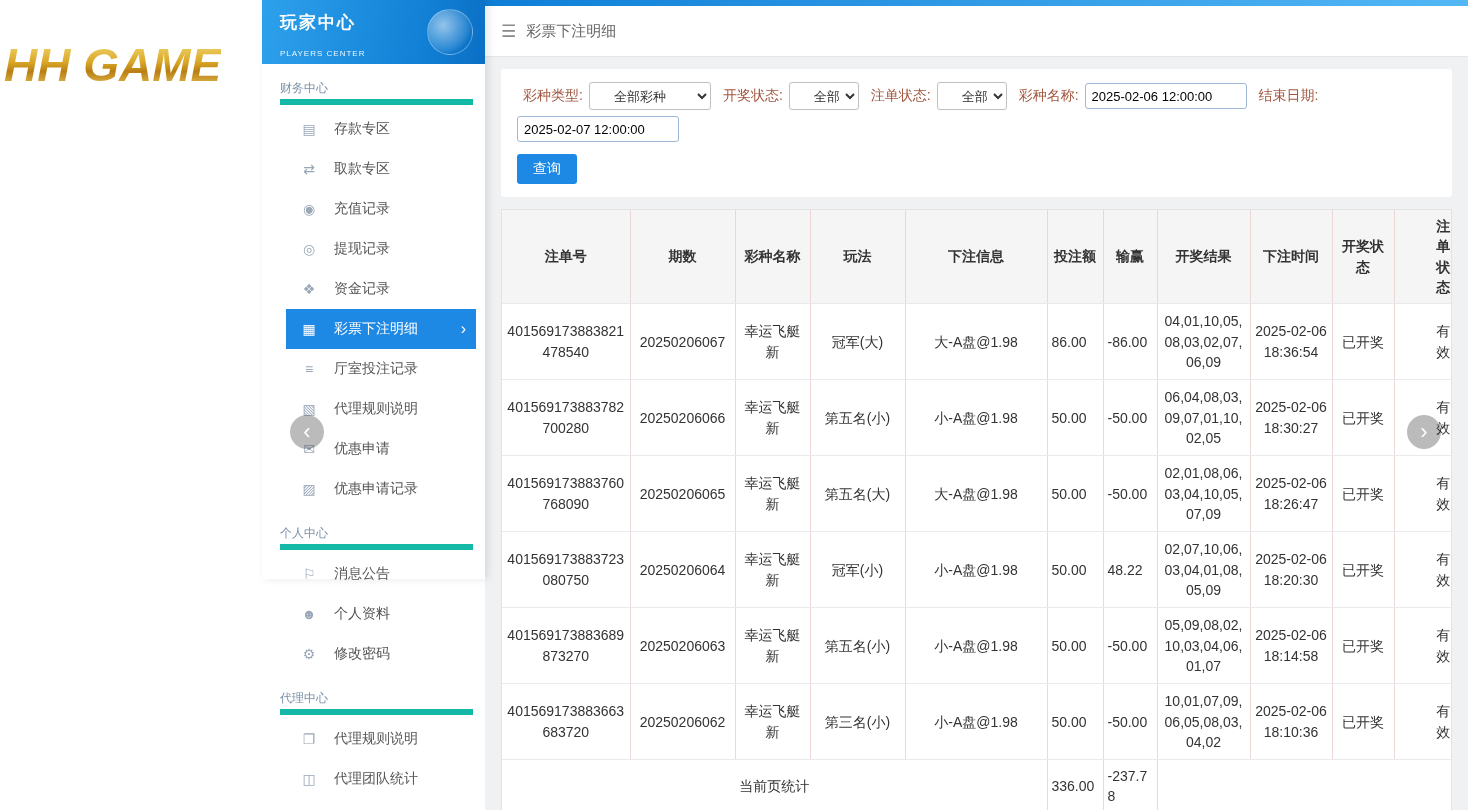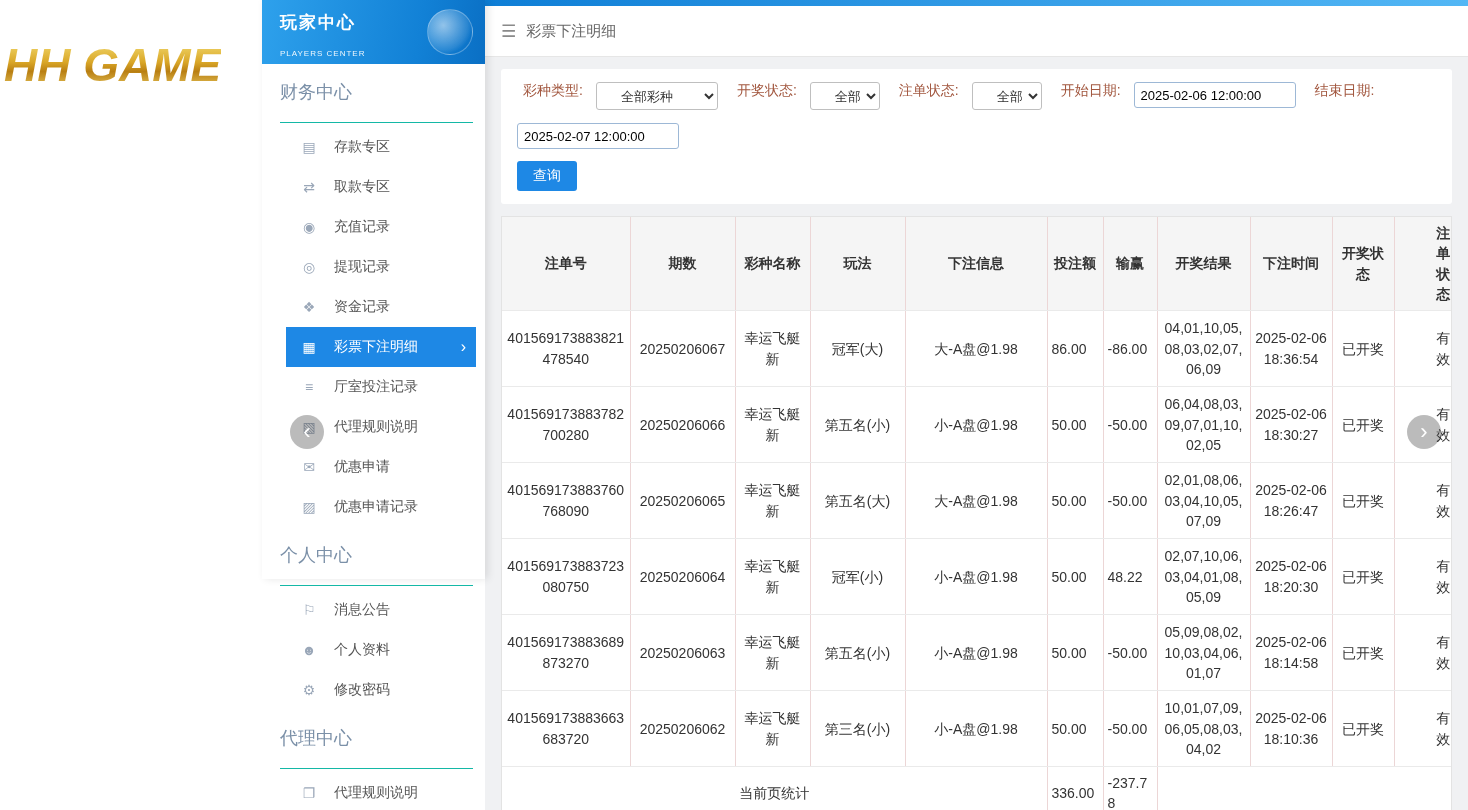--- a/index.html
+++ b/index.html
@@ -21,38 +21,38 @@
   .sidebar{position:absolute;left:262px;top:0;width:223px;height:579px;background:#fff;
            box-shadow:3px 0 8px rgba(0,0,0,.10);z-index:2;}
   .sidebar-header{height:64px;box-sizing:border-box;position:relative;color:#fff;
            padding:11px 0 0 18px;
            background:linear-gradient(100deg,#2ea1ec 0%,#1281d6 70%,#0a6fc4 100%);}
   .sh-title{font-size:17px;font-weight:bold;letter-spacing:2px;}
   .sh-sub{font-size:8px;letter-spacing:1px;opacity:.92;margin-top:15px;}
   .globe{position:absolute;right:12px;top:9px;width:44px;height:44px;border-radius:50%;
          border:1px solid rgba(255,255,255,.3);
          background:radial-gradient(circle at 35% 35%,rgba(255,255,255,.55),rgba(255,255,255,.12) 60%,transparent 72%);}
-  .section-title{margin:16px 12px 4px 18px;padding-bottom:18px;border-bottom:1px solid #14b8a6;
-                 color:#7b90a8;font-size:18px;}
+  .section-title{margin:16px 12px 4px 18px;padding-bottom:2px;border-bottom:6px solid #14b8a6;
+                 color:#7b90a8;font-size:12px;}
   .menu-item{display:flex;align-items:center;height:40px;margin:0 9px 0 24px;padding-left:14px;
              cursor:pointer;color:#555;font-size:14px;position:relative;}
   .mi-icon{width:18px;margin-right:16px;color:#9aa7b8;font-size:14px;text-align:center;}
   .menu-item.active{background:#1e88e5;color:#fff;}
   .menu-item.active .mi-icon{color:#fff;}
   .chev{position:absolute;right:10px;color:#fff;font-size:16px;}
 
   
   .main{position:absolute;left:485px;top:6px;width:983px;height:804px;background:#f0f1f3;overflow:hidden;}
   .titlebar{height:50px;background:#fff;border-bottom:1px solid #e6e6e6;display:flex;align-items:center;
             padding-left:16px;gap:10px;}
   .hamburger{color:#8a8a8a;font-size:17px;cursor:pointer;}
   .page-title{color:#666;font-size:15px;}
 
   .filter-card{background:#fff;margin:12px 16px;padding:13px 16px;border-radius:3px;}
-  .filter-row{display:flex;align-items:flex-start;flex-wrap:wrap;gap:13px;}
+  .filter-row{display:flex;align-items:center;flex-wrap:wrap;gap:6px;}
   .f-label{color:#a2573f;font-size:14px;margin-left:6px;}
   select{height:28px;border:1px solid #bfbfbf;border-radius:3px;font-size:13px;color:#333;background:#fff;padding-left:20px;}
   .sel-lottery{width:122px;}
   .sel-small{width:70px;}
   .date-input{width:148px;height:24px;border:1px solid #9db8d6;border-radius:3px;font-size:13px;
               color:#000000;padding:0 6px;}
   .btn-search{margin-top:12px;background:#1e88e5;color:#fff;border:none;border-radius:3px;height:30px;
               padding:0 16px;font-size:14px;cursor:pointer;display:inline-block;}
 
   .table-card{background:#fff;margin:12px 16px;border:1px solid #e3e3e3;overflow:hidden;}
@@ -172,21 +172,21 @@
           <option>全部彩种</option>
         </select>
         <span class="f-label">开奖状态:</span>
         <select class="sel-small">
           <option>全部</option>
         </select>
         <span class="f-label">注单状态:</span>
         <select class="sel-small">
           <option>全部</option>
         </select>
-        <span class="f-label">开始日期:</span>
+        <span class="f-label">彩种名称:</span>
         <input class="date-input" value="2025-02-06 12:00:00" style="">
         <span class="f-label">结束日期:</span>
         <input class="date-input" value="2025-02-07 12:00:00" style="">
       </div>
       <button class="btn-search">查询</button>
     </section>
 
     <section class="table-card">
       <table id="bet-table">
           <colgroup>

